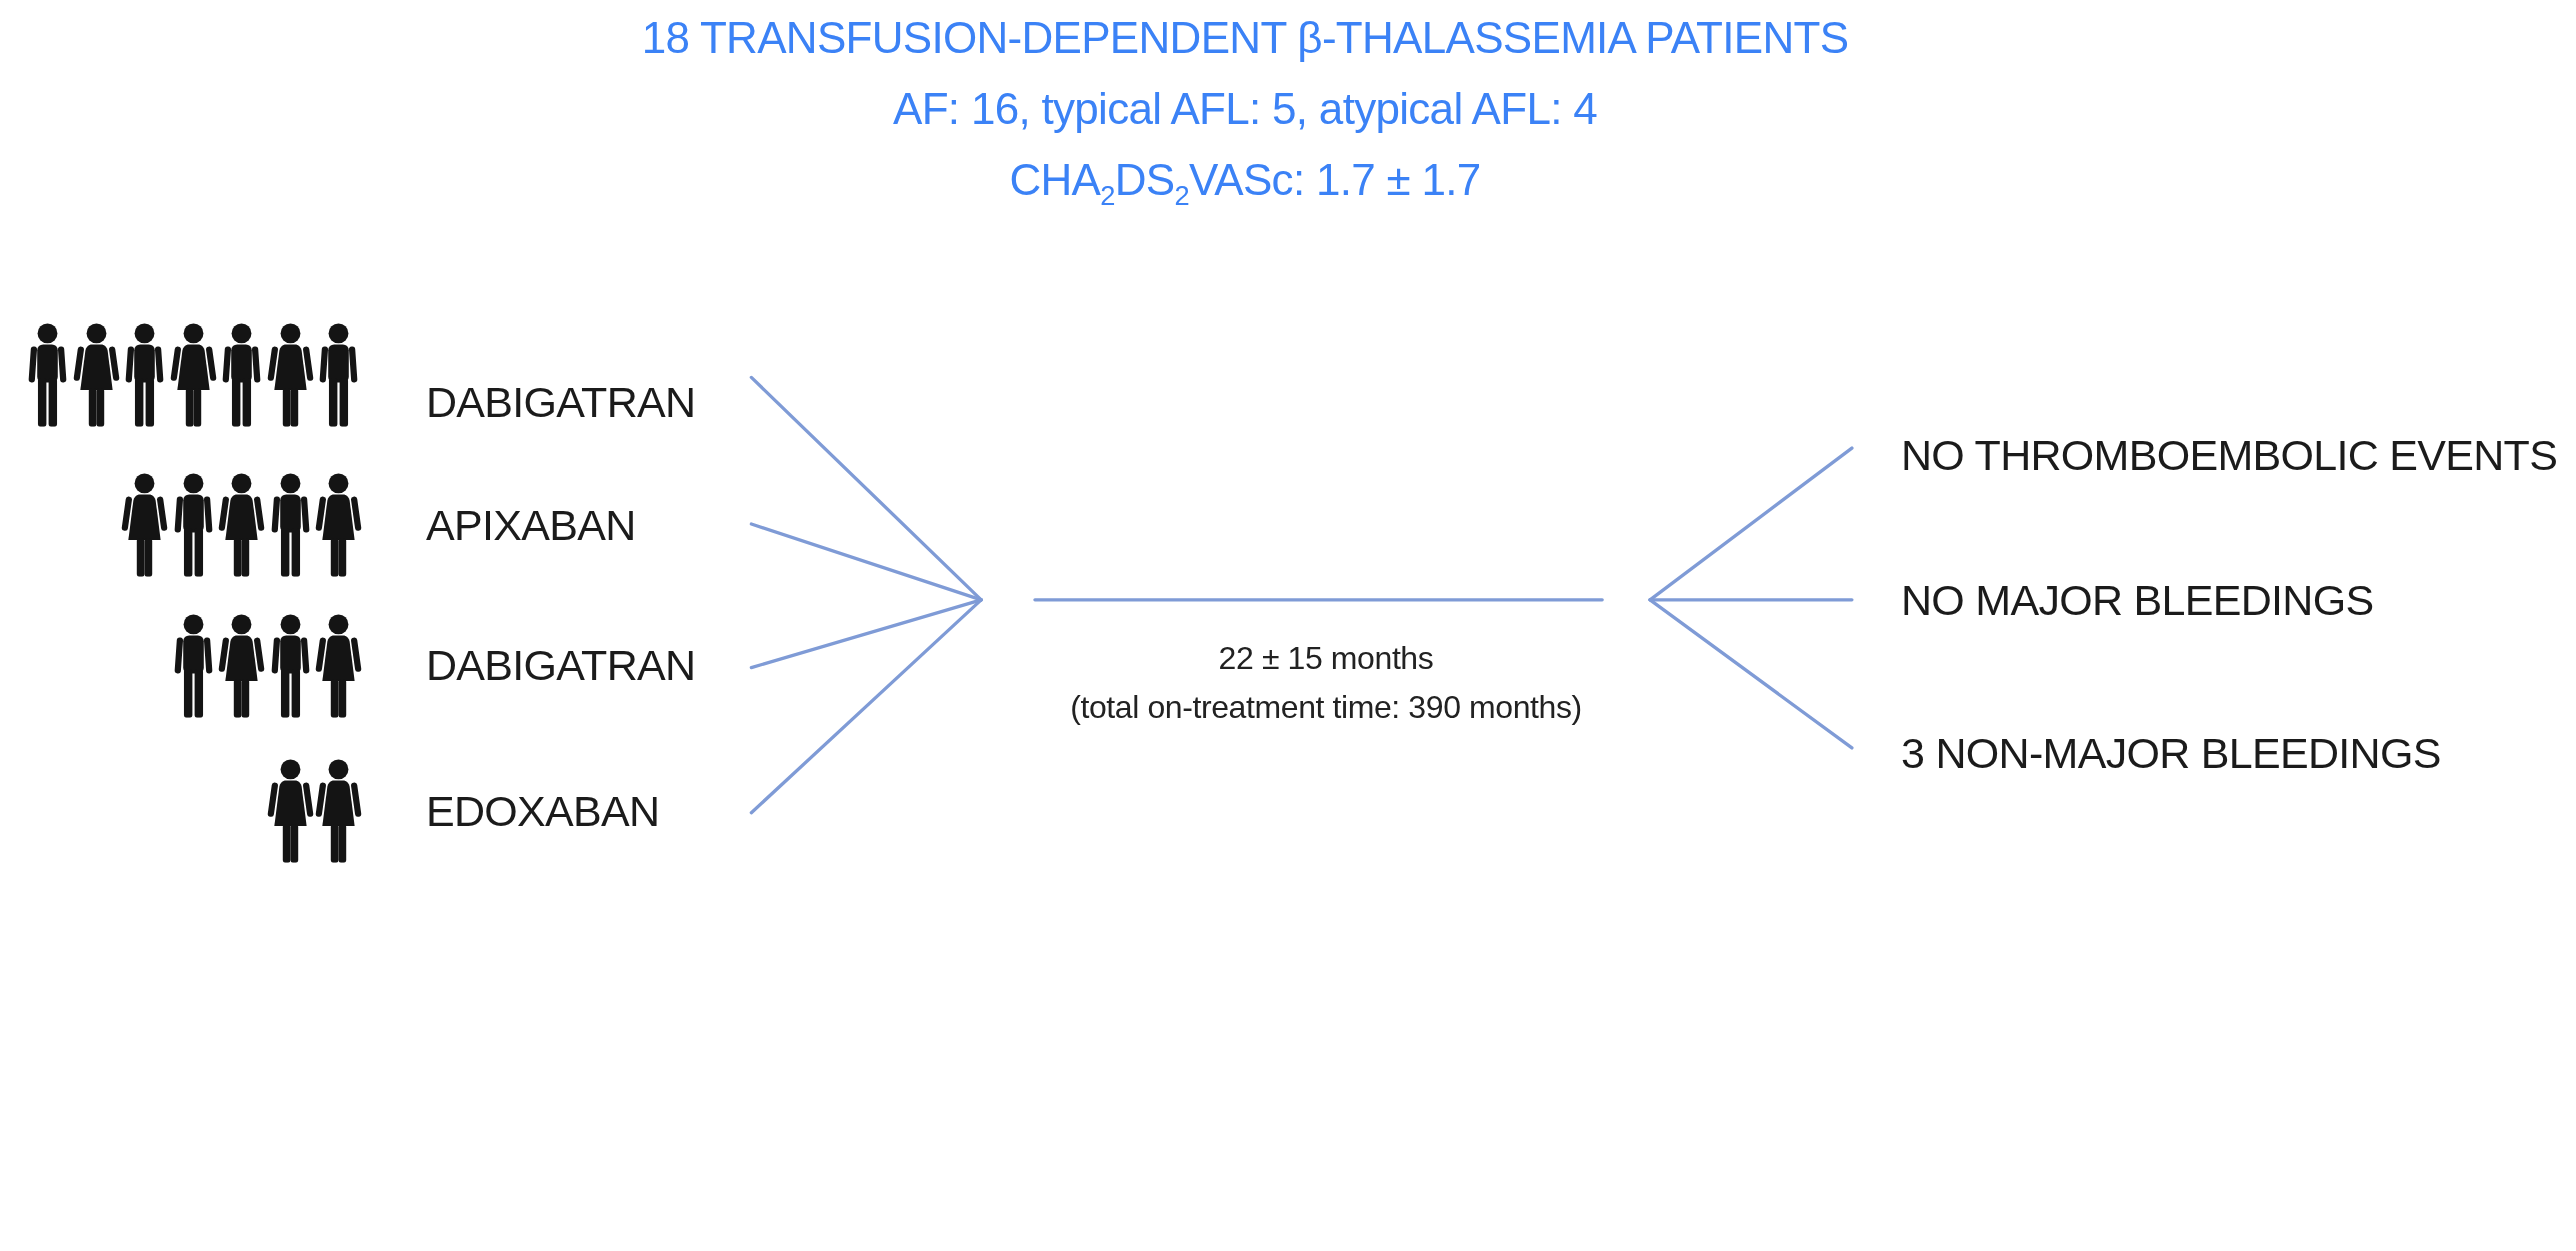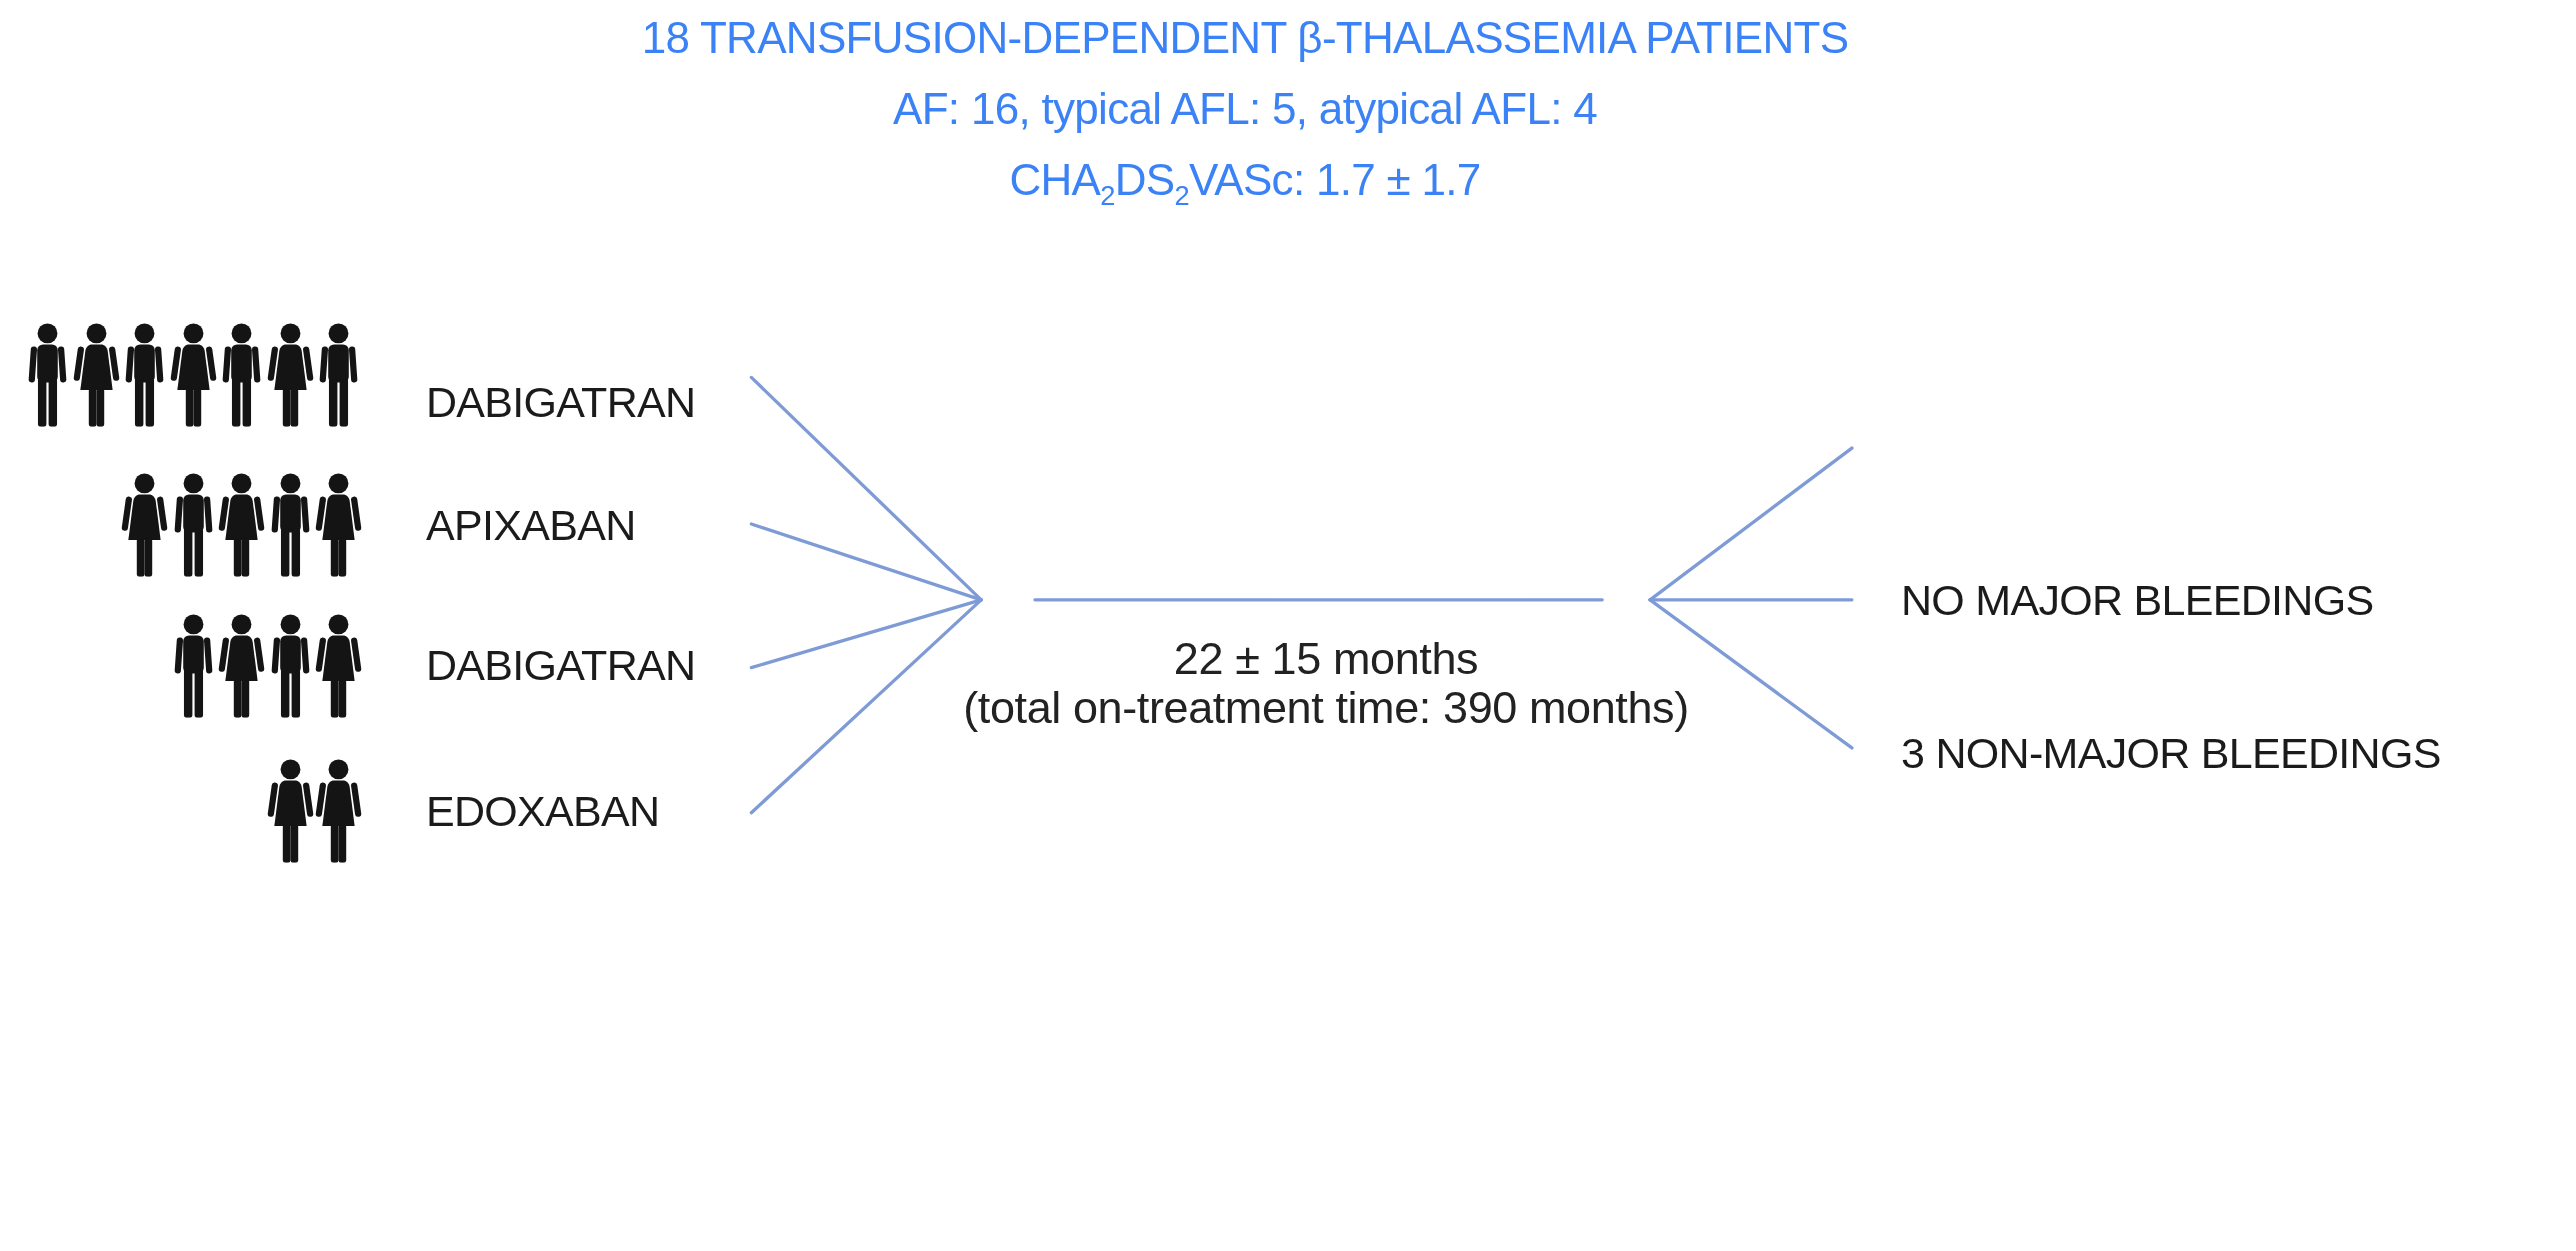--- a/index.html
+++ b/index.html
@@ -64,21 +64,21 @@
     letter-spacing: -0.7px;
     white-space: nowrap;
     color: #1b1b1b;
   }
   .duration-block {
     position: absolute;
     left: 1326px;
     top: 634px;
     transform: translateX(-50%);
     text-align: center;
-    font-size: 45px;
+    font-size: 32px;
     line-height: 49px;
     letter-spacing: -0.4px;
     white-space: nowrap;
     color: #222222;
   }
   .footnote-block {
     position: absolute;
     left: 457px;
     top: 1157px;
     transform: translateX(-50%);
@@ -213,18 +213,19 @@
         <use href="#sym-female" xlink:href="#sym-female"></use>
       </svg>
     </div>
   <div class="drug-label row4-label">EDOXABAN</div>
 
   <div class="duration-block">
     <div>22 ± 15 months</div>
     <div>(total on-treatment time: 390 months)</div>
   </div>
 
+  <div class="outcome-label outcome1">NO THROMBOEMBOLIC EVENTS</div>
   <div class="outcome-label outcome2">NO MAJOR BLEEDINGS</div>
   <div class="outcome-label outcome3">3 NON-MAJOR BLEEDINGS</div>
 
 
 </div>
 
 
 </body></html>

